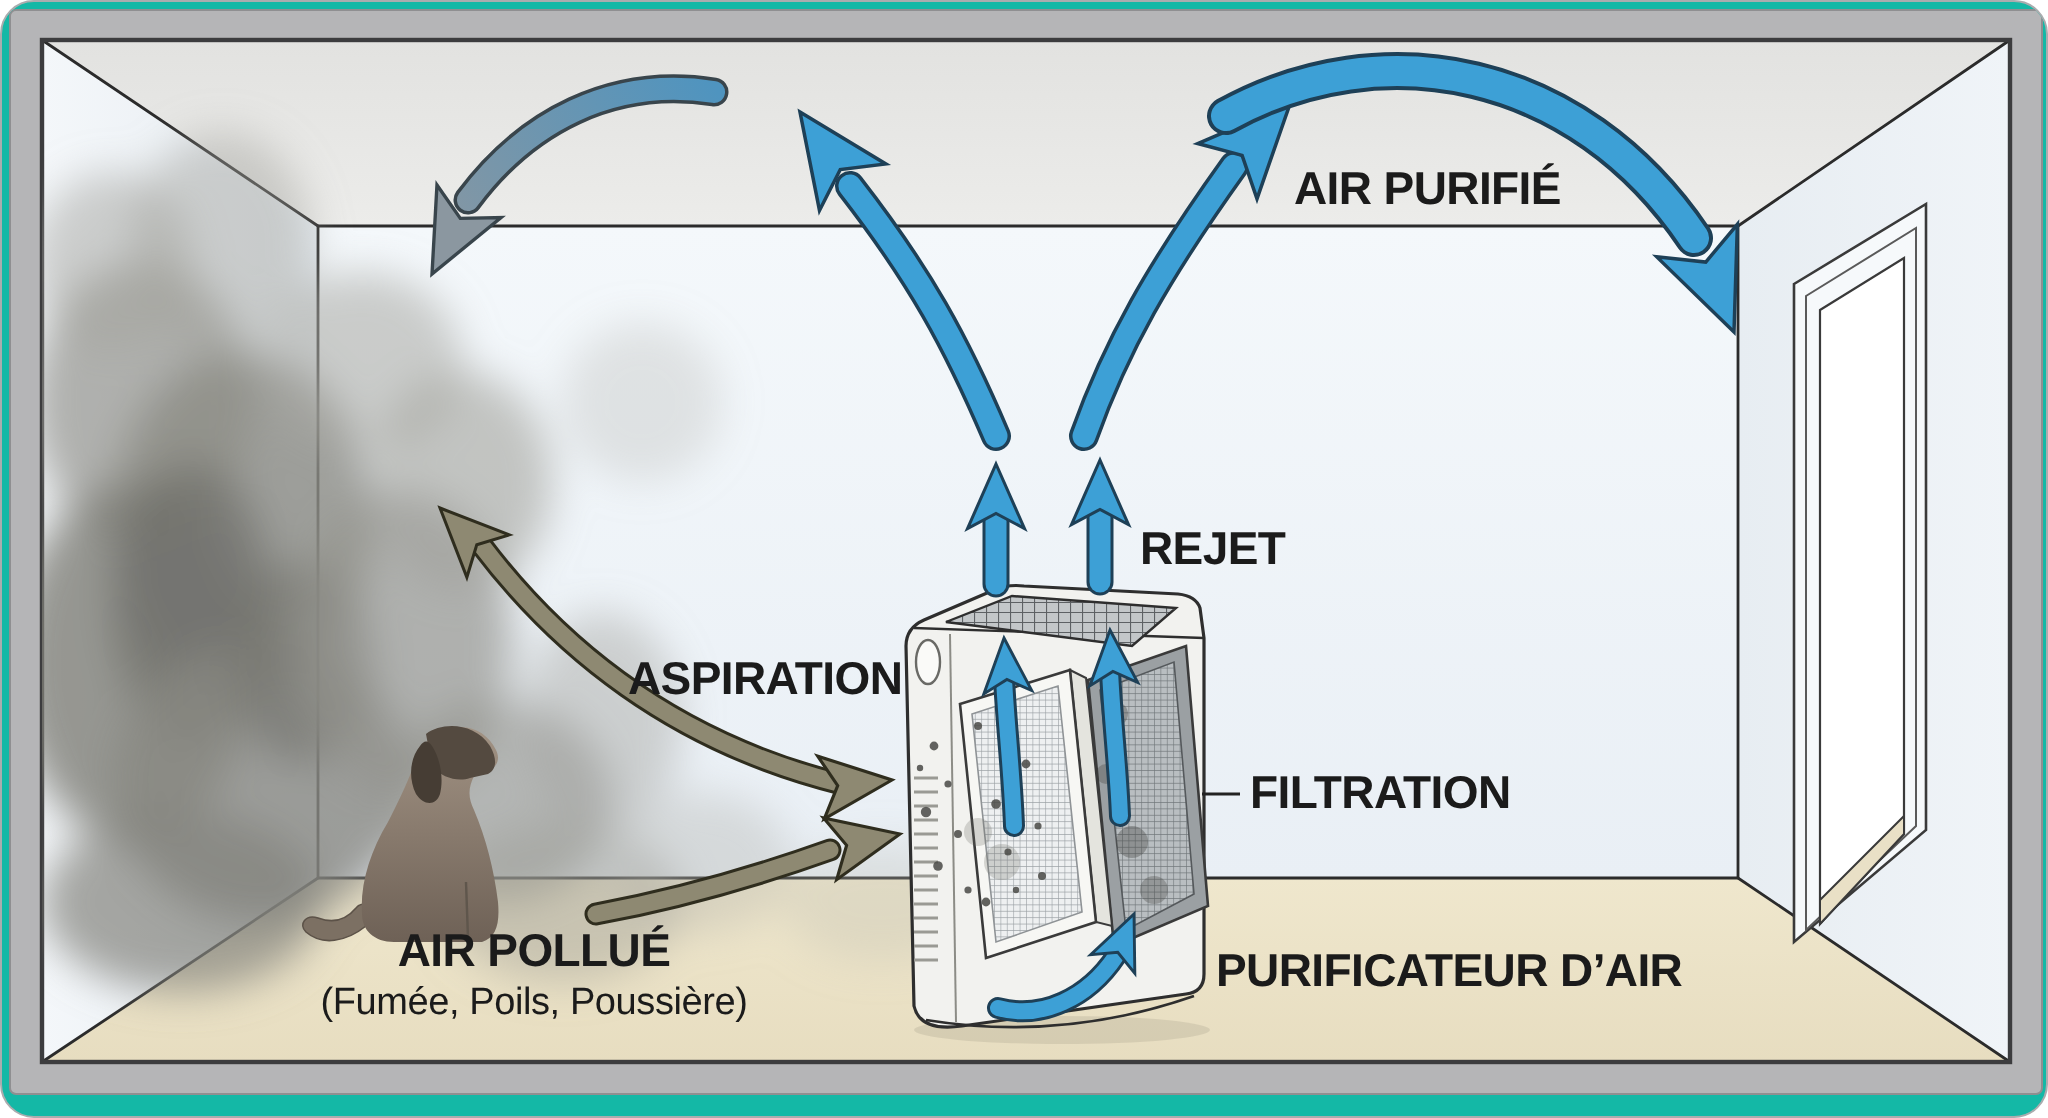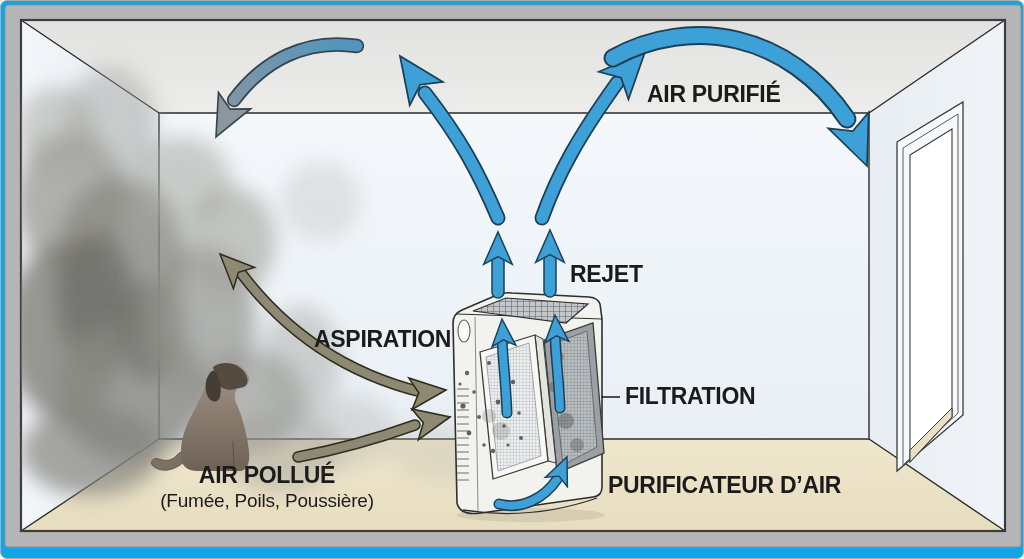--- a/index.html
+++ b/index.html
@@ -1,18 +1,18 @@
 <!DOCTYPE html>
 <html><head>
 <meta charset="utf-8">
 <style>
   html,body{margin:0;padding:0;background:#ffffff;}
   .stage{
     position:relative;width:1024px;height:559px;box-sizing:border-box;
-    border:1.5px solid #aaacae;border-radius:7px;overflow:hidden;background:#0ea5e9;
+    border:1.5px solid #aaacae;border-radius:17px;overflow:hidden;background:#14b8a6;
     font-family:"Liberation Sans",sans-serif;
   }
   .stage svg{position:absolute;inset:0;display:block;}
   .lbl{font-family:"Liberation Sans",sans-serif;font-weight:700;font-size:23px;
        fill:#1b1b1b;letter-spacing:-0.3px;}
   .lbl-sub{font-family:"Liberation Sans",sans-serif;font-weight:400;font-size:19px;
        fill:#1b1b1b;letter-spacing:-0.2px;}
 </style>
 </head>
 <body>

